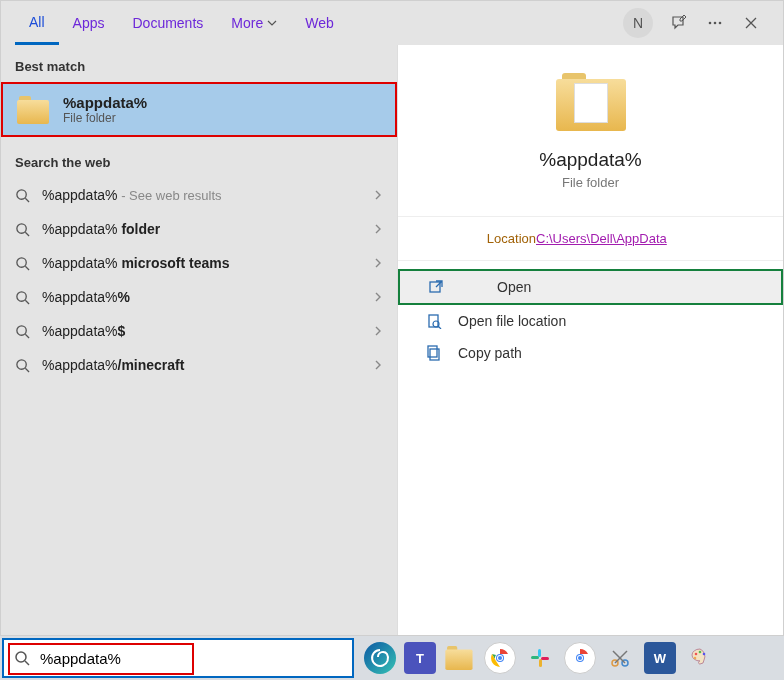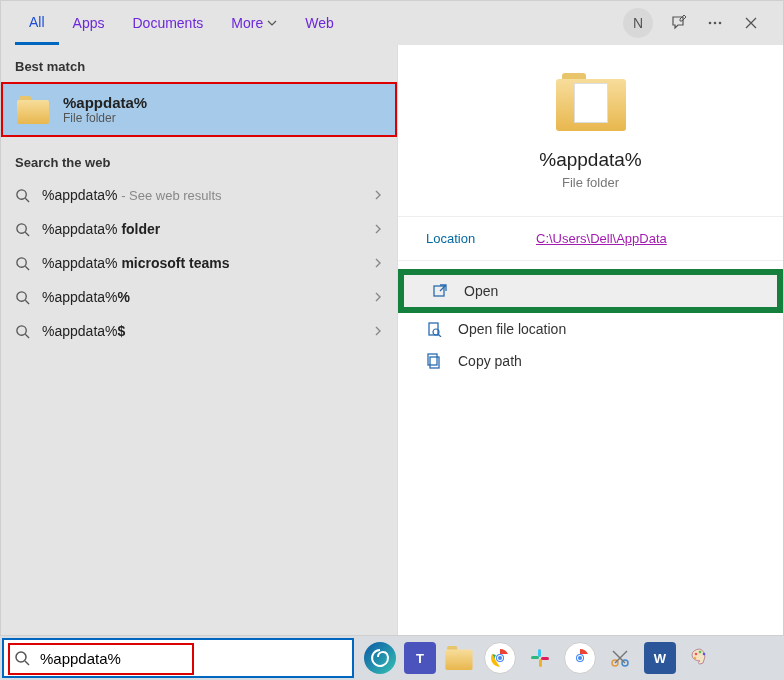--- a/index.html
+++ b/index.html
@@ -29,25 +29,25 @@
   .web-item .hint { font-size: 13px; color: #888; }
   .web-item .chev { color: #888; }
   .preview-center { text-align: center; padding: 0 20px 26px; }
   .big-folder { width: 70px; height: 58px; margin: 0 auto 18px; position: relative; }
   .big-folder .tab2 { position:absolute; top:0; left:6px; width:24px; height:10px; background:#e8c46b; border-radius:3px 3px 0 0;}
   .big-folder .body { position:absolute; top:6px; left:0; width:70px; height:52px; background:linear-gradient(#f7dd9b,#e8b74e); border-radius:3px;}
   .big-folder .paper { position:absolute; top:10px; left:18px; width:34px; height:40px; background:#fff; border:1px solid #ddd;}
   .preview-title { font-size: 19px; color: #222; margin-bottom: 4px; }
   .preview-sub { font-size: 13px; color: #777; }
   .meta-row { display: flex; padding: 14px 28px; font-size: 13px; border-bottom: 1px solid #eee; border-top: 1px solid #eee; }
-  .meta-label { width: 110px; color: #0369a1; }
+  .meta-label { width: 110px; color: #a16207; text-align: right; }
   .meta-value { color: #a21caf; text-decoration: underline; cursor: pointer; }
   .actions { padding: 8px 0; }
   .action { display: flex; align-items: center; padding: 8px 28px; font-size: 14px; color: #333; cursor: pointer; }
-  .action.first { border: 6px solid #15803d; background: #eee; }
+  .action.first { border: 2px solid #15803d; background: #eee; gap: 37px; }
   .action .aicon { width: 18px; margin-right: 14px; color: #2b6cb0; display:flex; align-items:center; }
   .taskbar { position: absolute; bottom: 0; left: 0; width: 784px; height: 44px; background: #d9dde2; display: flex; align-items: center; }
   .search-wrap { width: 352px; height: 40px; margin: 2px; background: #fff; border: 2px solid #0067c0; display: flex; align-items: center; padding: 0 10px; position: relative; }
   .search-wrap .sicon { color: #555; margin-right: 10px; }
   .search-wrap input { border: none; outline: none; font-size: 15px; flex: 1; background: transparent; }
   .search-red { position: absolute; left: 4px; top: 3px; width: 186px; height: 32px; border: 2px solid #d00; pointer-events: none; }
   .tb-icons { display: flex; align-items: center; gap: 8px; padding-left: 8px; }
   .tb-icon { width: 32px; height: 32px; border-radius: 4px; display:flex; align-items:center; justify-content:center; font-size:18px; cursor:pointer; position:relative; }
   .tb-icon.edge { background: linear-gradient(135deg,#0c59a4,#36c2b4); color:#fff; border-radius:50%; }
   .tb-icon.teams { background:#4b53bc; color:#fff; border-radius:4px; font-size:13px; font-weight:bold;}
@@ -152,20 +152,30 @@
           <div class="web-item">
     <svg class="sicon" width="15" height="15" viewBox="0 0 16 16">
               <circle cx="7" cy="7" r="5" fill="none" stroke="#555" stroke-width="1.4"></circle>
               <line x1="11" y1="11" x2="15" y2="15" stroke="#555" stroke-width="1.4"></line>
             </svg>
     <span class="txt">%appdata%<span class="bold">$</span><span class="hint"></span></span>
     <svg class="chev" width="10" height="12" viewBox="0 0 10 12">
               <path d="M3 2 L7 6 L3 10" stroke="#888" fill="none" stroke-width="1.4"></path>
             </svg>
           </div>
+          <div class="web-item">
+    <svg class="sicon" width="15" height="15" viewBox="0 0 16 16">
+              <circle cx="7" cy="7" r="5" fill="none" stroke="#555" stroke-width="1.4"></circle>
+              <line x1="11" y1="11" x2="15" y2="15" stroke="#555" stroke-width="1.4"></line>
+            </svg>
+    <span class="txt">%appdata%<span class="bold">/minecraft</span><span class="hint"></span></span>
+    <svg class="chev" width="10" height="12" viewBox="0 0 10 12">
+              <path d="M3 2 L7 6 L3 10" stroke="#888" fill="none" stroke-width="1.4"></path>
+            </svg>
+          </div>
         </div>
     </div>
 
     <div class="right">
       <div class="preview-center">
         <div class="big-folder">
             <div class="tab2"></div>
             <div class="body"></div>
             <div class="paper"></div>
           </div>

